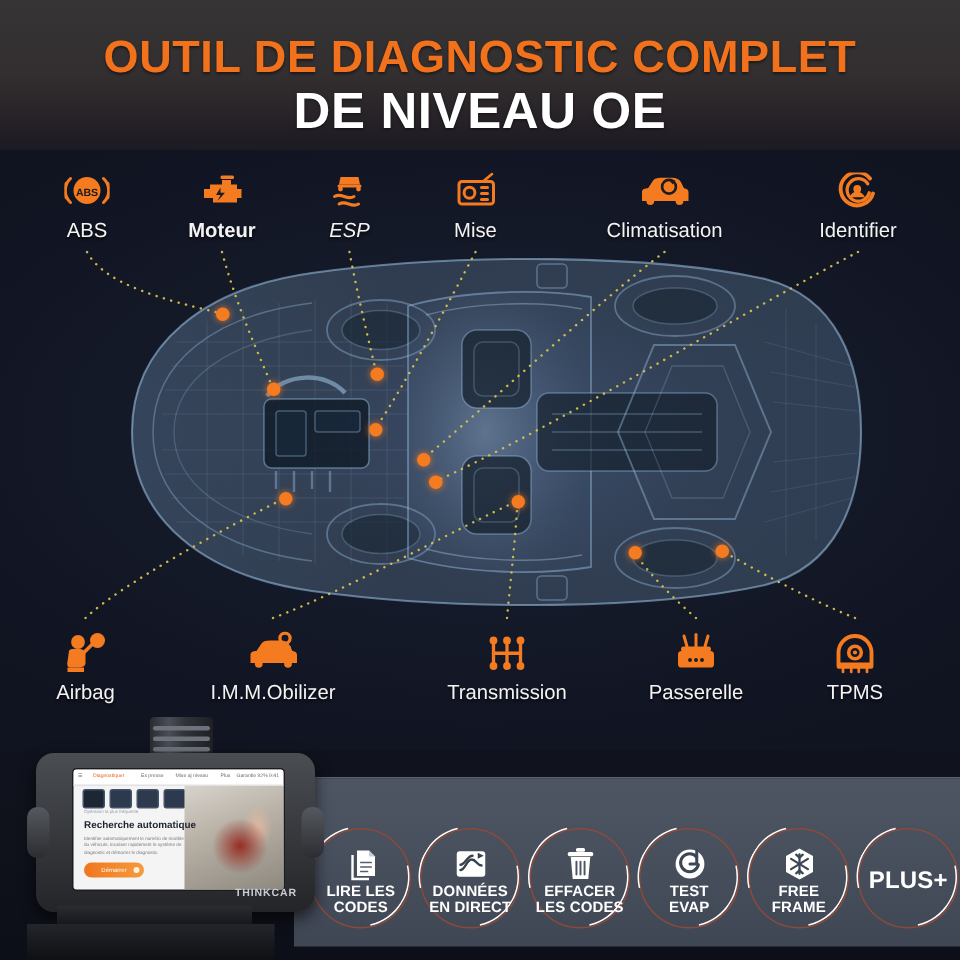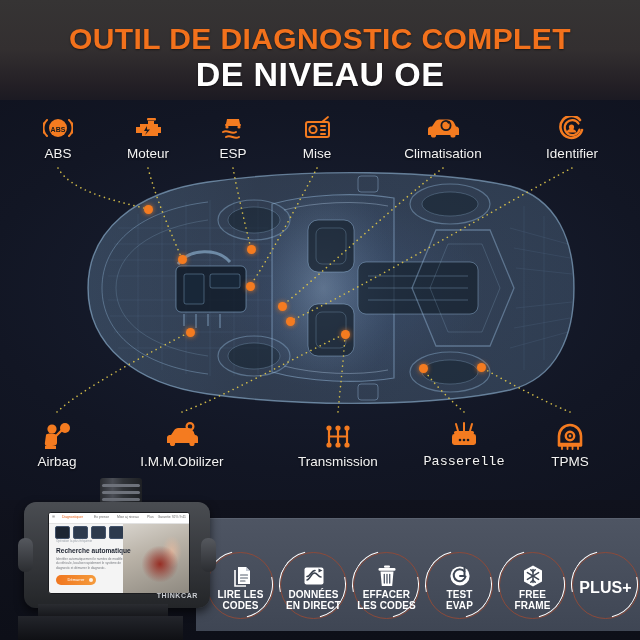--- a/index.html
+++ b/index.html
@@ -400,33 +400,33 @@
         <text x="15" y="15.5" font-family="Liberation Sans, sans-serif" font-size="7" font-weight="bold" fill="#1a1a1a" text-anchor="middle">ABS</text>
         <path d="M 4 4 A 11 11 0 0 0 4 20" fill="none" stroke="#f47b20" stroke-width="2" stroke-linecap="round"></path>
         <path d="M 26 4 A 11 11 0 0 1 26 20" fill="none" stroke="#f47b20" stroke-width="2" stroke-linecap="round"></path>
         <path d="M 1 7 A 8 8 0 0 0 1 17" fill="none" stroke="#f47b20" stroke-width="1.6" stroke-linecap="round"></path>
         <path d="M 29 7 A 8 8 0 0 1 29 17" fill="none" stroke="#f47b20" stroke-width="1.6" stroke-linecap="round"></path>
       </svg>
     </span>
     <span class="lbl">ABS</span>
   </div>
 
-  <div class="node" style="left:148px; top:113px;">
+  <div class="node" style="left:148px; top:113px;font-weight:bold;">
     <span class="ico">
       <svg width="34" height="26" viewBox="0 0 34 26">
         <path d="M 5 11 L 9 11 L 9 8 L 17 8 L 17 5 L 23 5 L 23 8 L 27 8 L 27 11 L 30 11 L 30 17 L 27 17
                  L 27 20 L 11 20 L 11 17 L 5 17 Z" fill="#f47b20"></path>
         <rect x="16" y="2" width="9" height="2.4" rx="1" fill="#f47b20"></rect>
         <path d="M 16 10 L 13 15 L 16 15 L 14 19 L 19 13.5 L 16 13.5 Z" fill="#1b1b22"></path>
       </svg>
     </span>
     <span class="lbl">Moteur</span>
   </div>
 
-  <div class="node" style="left:233px; top:113px;">
+  <div class="node" style="left:233px; top:113px;font-style:italic;">
     <span class="ico">
       <svg width="30" height="26" viewBox="0 0 30 26">
         <path d="M 9 3 L 21 3 L 22 8 L 8 8 Z" fill="#f47b20"></path>
         <rect x="7" y="8" width="16" height="2" rx="1" fill="#f47b20"></rect>
         <circle cx="9" cy="11" r="1.6" fill="#f47b20"></circle>
         <circle cx="21" cy="11" r="1.6" fill="#f47b20"></circle>
         <path d="M 5 16 C 10 13, 13 19, 18 16" fill="none" stroke="#f47b20" stroke-width="2" stroke-linecap="round"></path>
         <path d="M 8 21 C 13 18, 16 24, 21 21" fill="none" stroke="#f47b20" stroke-width="2" stroke-linecap="round"></path>
       </svg>
     </span>
@@ -516,21 +516,21 @@
             <circle cx="26" cy="6" r="2.6"></circle>
           <circle cx="8" cy="23" r="2.6"></circle>
             <circle cx="17" cy="23" r="2.6"></circle>
             <circle cx="26" cy="23" r="2.6"></circle>
         </g>
       </svg>
     </span>
     <span class="lbl">Transmission</span>
   </div>
 
-  <div class="node" style="left:464px; top:421px;font-family:Liberation Mono, monospace;">
+  <div class="node" style="left:464px; top:421px;">
     <span class="ico">
       <svg width="34" height="30" viewBox="0 0 34 30">
         <rect x="5" y="13" width="24" height="11" rx="2.4" fill="#f47b20"></rect>
         <rect x="7" y="10" width="20" height="3.4" rx="1.6" fill="#f47b20"></rect>
         <g stroke="#f47b20" stroke-width="2" stroke-linecap="round">
           <line x1="11" y1="10" x2="9" y2="3"></line>
           <line x1="17" y1="10" x2="17" y2="2"></line>
           <line x1="23" y1="10" x2="25" y2="3"></line>
         </g>
         <g fill="#1b1b22">

